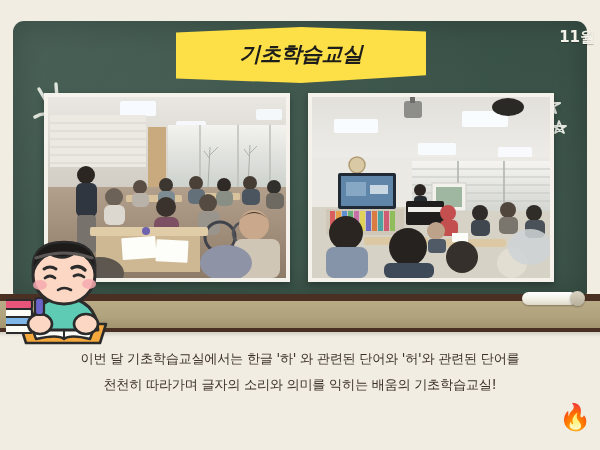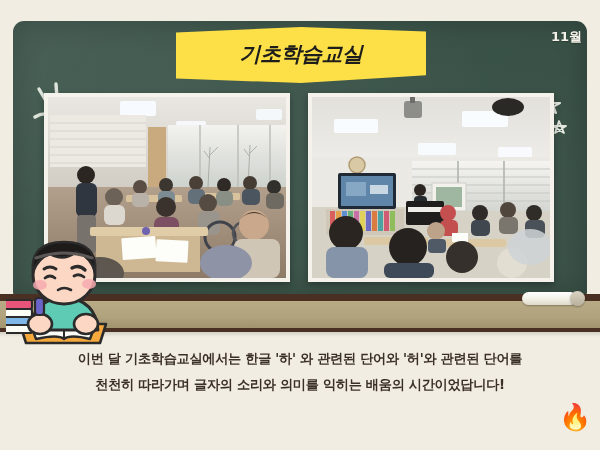--- a/index.html
+++ b/index.html
@@ -118,24 +118,24 @@
     font-weight: 700;
     color: #1d1d1b;
     letter-spacing: -0.5px;
     white-space: nowrap;
     transform: translateY(-1px);
   }
 
   
   .month-label {
     position: absolute;
-    right: 18px;
+    right: 5px;
     top: 28px;
     font-family: "DejaVu Sans", "Liberation Sans", sans-serif;
-    font-size: 13px;
+    font-size: 15px;
     font-weight: 700;
     color: #f4f2e9;
     letter-spacing: 0px;
     text-shadow: 0 1px 1px rgba(0,0,0,0.25);
   }
 
   
   .doodle {
     position: absolute;
     pointer-events: none;
@@ -169,21 +169,21 @@
   .caption {
     position: absolute;
     left: 0;
     top: 346px;
     width: 600px;
     text-align: center;
   }
   .caption-line {
     font-family: "DejaVu Sans", "Liberation Sans", sans-serif;
     font-size: 13.2px;
-    font-weight: 700;
+    font-weight: 400;
     color: #3b3028;
     line-height: 26px;
     letter-spacing: -0.3px;
     white-space: nowrap;
   }
   .caption-line-3 { position: relative; }
   .fire-emoji {
     position: absolute;
     right: 8px;
     top: 404px;
@@ -466,17 +466,17 @@
 
       <ellipse cx="34" cy="45" rx="7" ry="5" fill="#f7aab0" opacity="0.85"></ellipse>
       <ellipse cx="83" cy="44" rx="7" ry="5" fill="#f7aab0" opacity="0.85"></ellipse>
 
       <path d="M52 50 Q58 46 65 50" stroke="#2b2b2b" stroke-width="2.6" fill="none" stroke-linecap="round"></path>
     </svg>
   </div>
 
   <div class="caption">
     <div class="caption-line">이번 달 기초학습교실에서는 한글 '하' 와 관련된 단어와 '허'와 관련된 단어를</div>
-    <div class="caption-line caption-line-3">천천히 따라가며 글자의 소리와 의미를 익히는 배움의 시간이었답니다!</div>
+    <div class="caption-line caption-line-3">천천히 따라가며 글자의 소리와 의미를 익히는 배움의 기초학습교실!</div>
   </div>
   <div class="fire-emoji">🔥</div>
 
 </div>
 
 </body></html>

